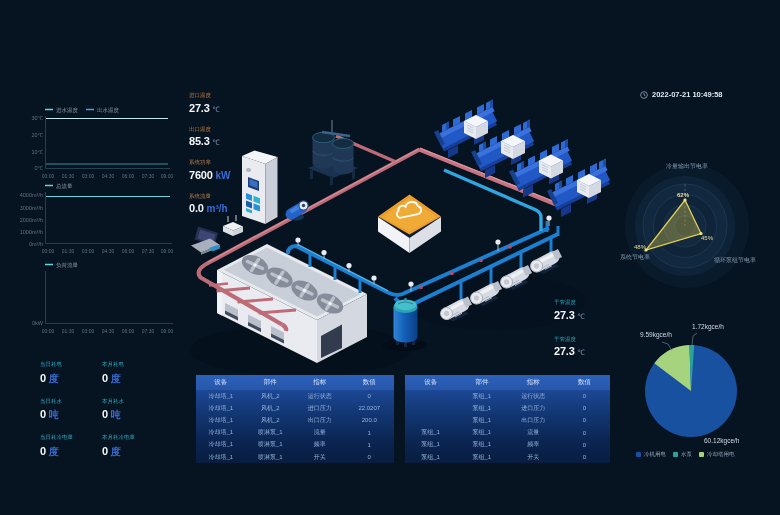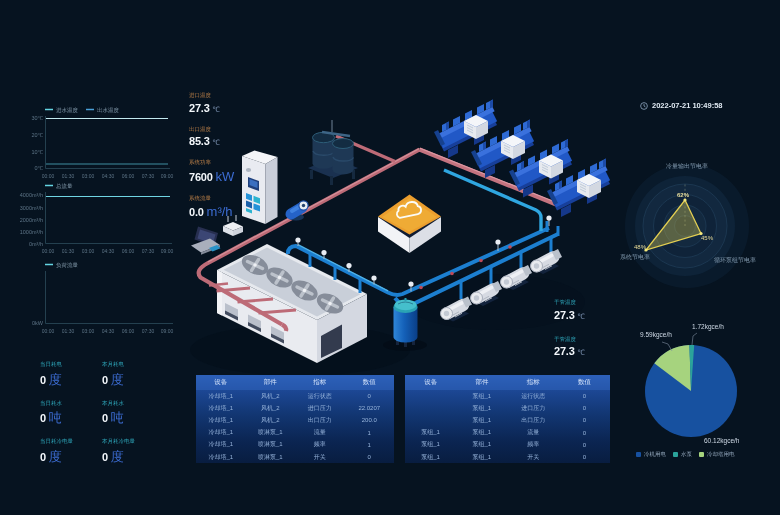--- a/index.html
+++ b/index.html
@@ -2,21 +2,21 @@
 <html><head>
 <meta charset="utf-8">
 <style>
 html,body{margin:0;padding:0;background:#061320;}
 #stage{position:relative;width:780px;height:515px;background:#061320;overflow:hidden;
   font-family:"Liberation Sans",sans-serif;margin-top:20px;}
 .abs{position:absolute;}
 .lbl-o{color:#bd8148;font-size:5.5px;}
 .lbl-t{color:#2fa9bd;font-size:5.5px;}
 .val{color:#f4f8fc;font-size:11px;font-weight:bold;letter-spacing:-0.2px;}
-.unit{font-size:13px;font-weight:normal;color:#3c6cd2;letter-spacing:0;}
+.unit{font-size:10px;font-weight:bold;color:#3c6cd2;letter-spacing:0;}
 .unitc{font-size:7.5px;font-weight:normal;color:#7f95b5;letter-spacing:0;}
 .tbl{position:absolute;font-size:6px;color:#97b4db;}
 .tbl .hd{display:flex;height:15px;align-items:center;color:#d5e4fb;font-size:6.5px;}
 .tbl .rw{display:flex;height:12.2px;align-items:center;}
 .tbl .c{flex:1;text-align:center;white-space:nowrap;}
 </style>
 </head>
 <body>
 <div id="stage">
 <svg class="abs" style="left:0;top:0" width="780" height="515" viewBox="0 0 780 515">
@@ -366,21 +366,21 @@
   </div>
 </div>
 
 <div class="abs" style="left:554px;top:280px;line-height:1">
   <div class="lbl-t">干管温度</div>
   <div class="val" style="margin-top:4px">27.3 <span class="unitc">℃</span></div>
   <div class="lbl-t" style="margin-top:16px">干管温度</div>
   <div class="val" style="margin-top:4px">27.3 <span class="unitc">℃</span></div>
 </div>
 
-<div class="abs" style="left:640px;top:81px;color:#dfe9f2;font-size:7.5px;font-weight:bold;display:flex;align-items:center">
+<div class="abs" style="left:640px;top:70px;color:#dfe9f2;font-size:7.5px;font-weight:bold;display:flex;align-items:center">
   <svg width="8" height="8" viewBox="0 0 10 10" style="margin-right:4px">
     <circle cx="5" cy="5" r="4.2" fill="none" stroke="#8fa7c0" stroke-width="1"></circle>
     <path d="M5 2.6 V5 L6.8 6.2" stroke="#8fa7c0" stroke-width="1" fill="none"></path>
   </svg>
   2022-07-21 10:49:58
 </div>
 
 <div class="abs" style="left:647px;top:142px;width:80px;text-align:center;color:#8299ad;font-size:6px">冷量输出节电率</div>
 <div class="abs" style="left:620px;top:233px;color:#8299ad;font-size:6px">系统节电率</div>
 <div class="abs" style="left:714px;top:236px;color:#8299ad;font-size:6px">循环泵组节电率</div>

